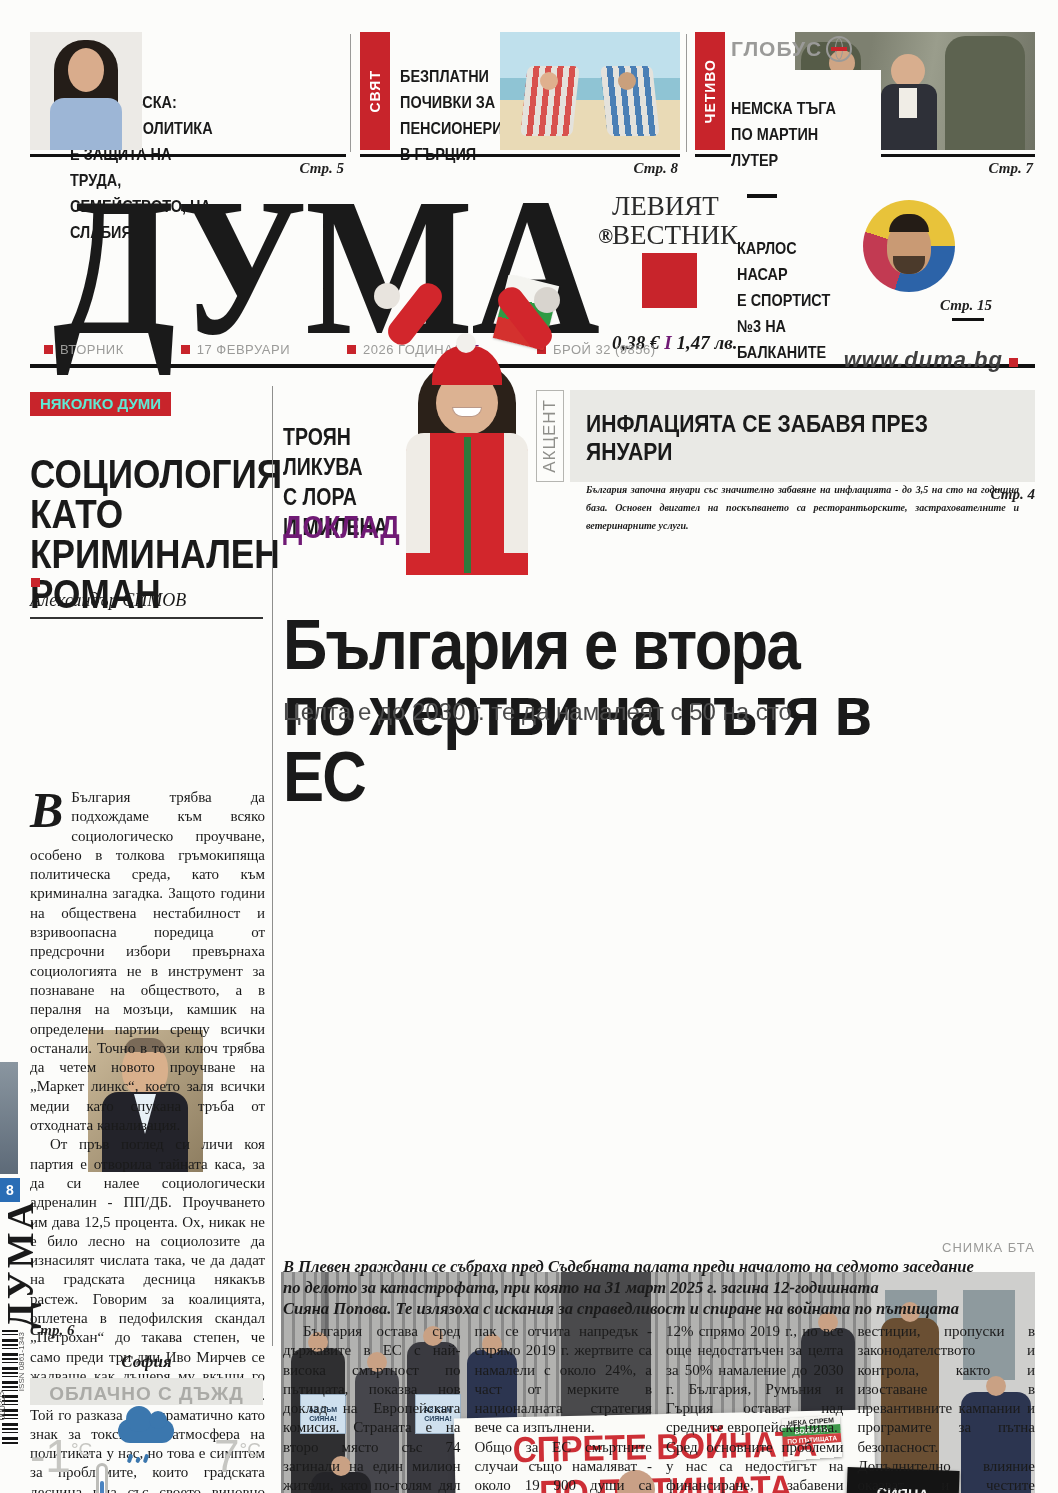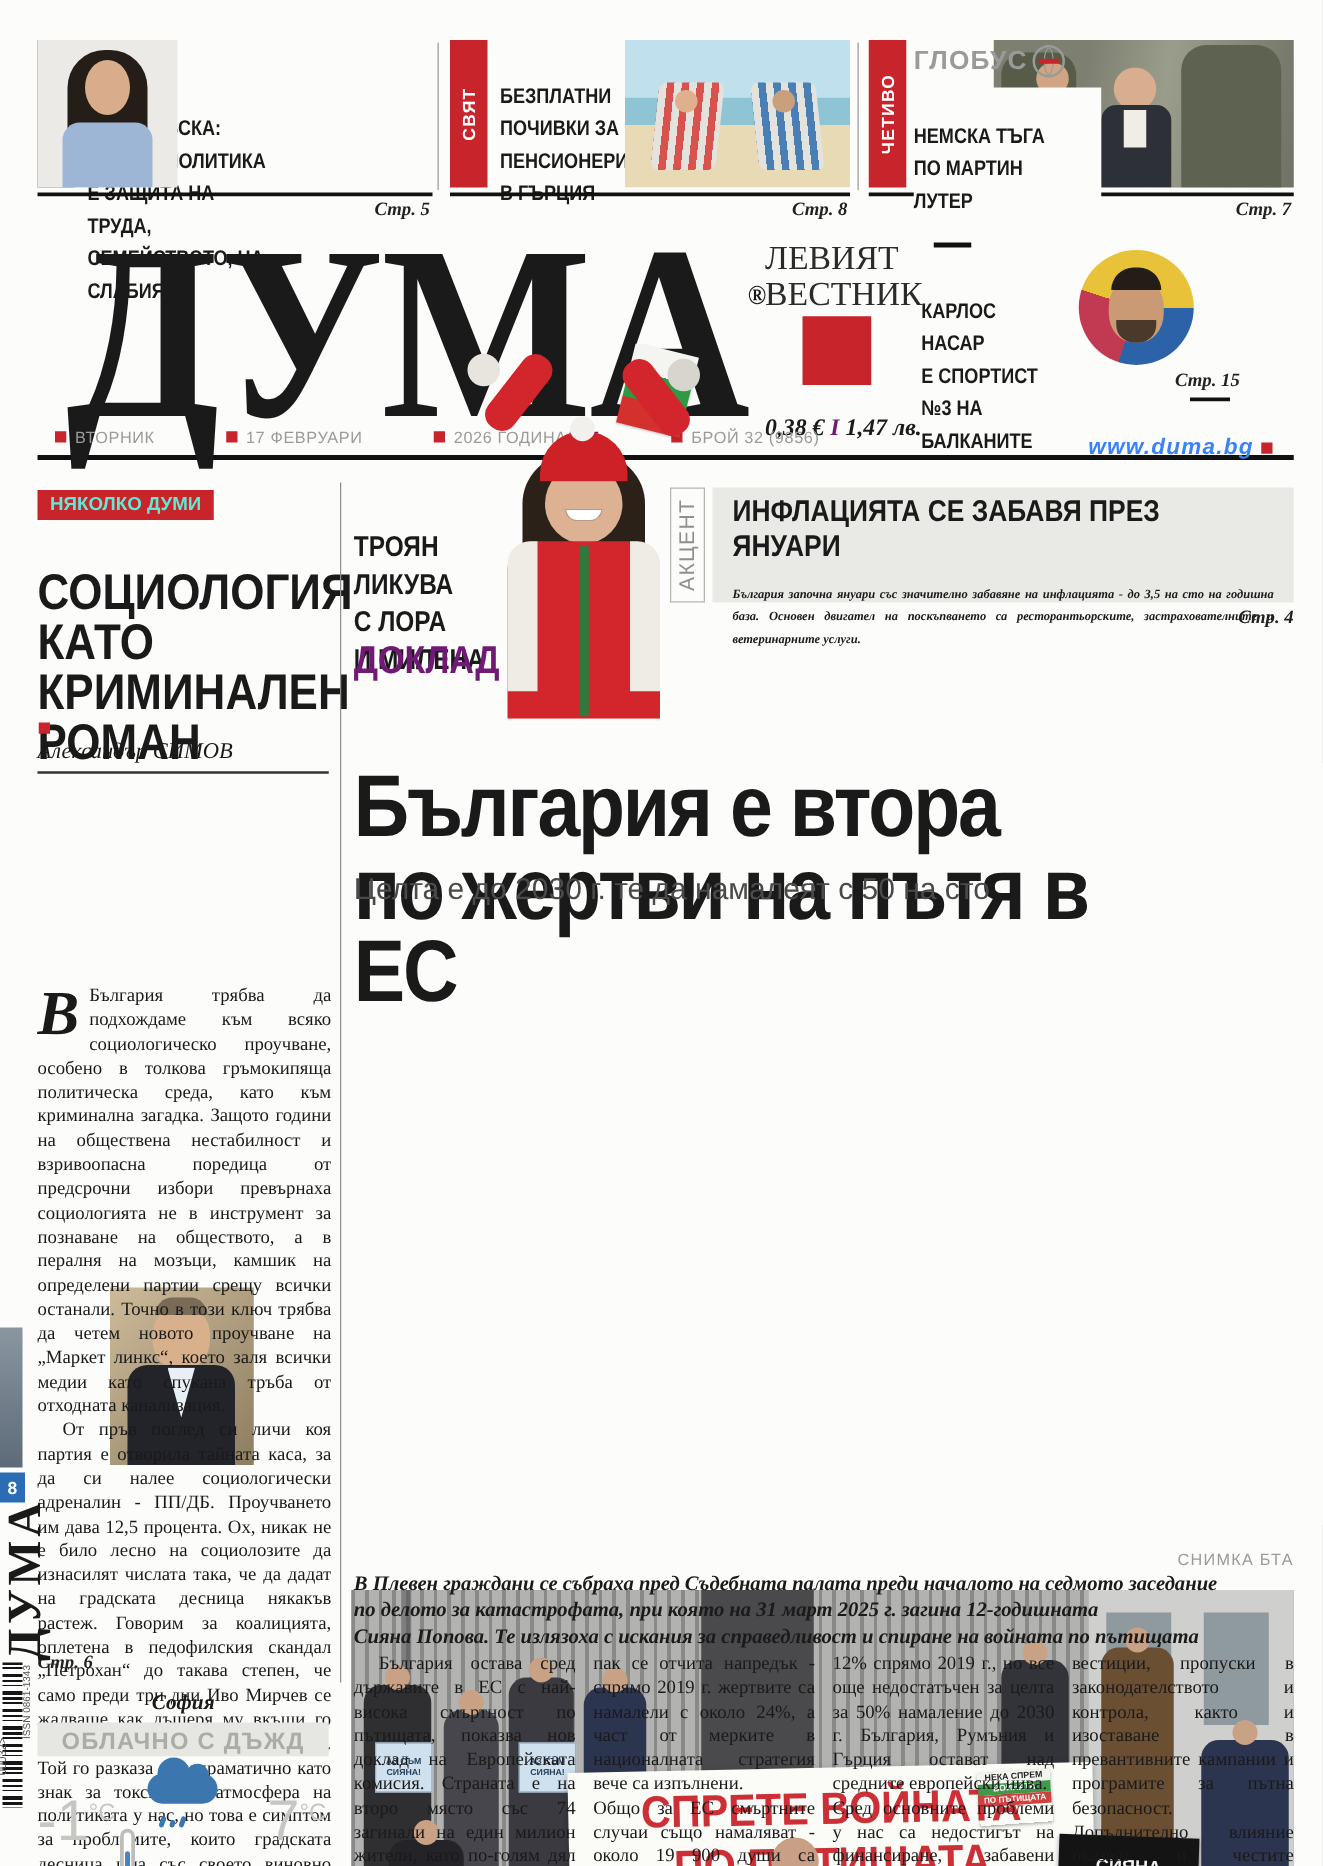--- a/index.html
+++ b/index.html
@@ -153,21 +153,21 @@
     <div class="abs" style="left:24px;top:22px;width:44px;height:52px;border-radius:45%;background:#c99a74"></div>
     <div class="abs" style="left:26px;top:14px;width:40px;height:18px;border-radius:20px 20px 0 0;background:#241c16"></div>
     <div class="abs" style="left:30px;top:56px;width:32px;height:18px;border-radius:0 0 14px 14px;background:#2c2219;opacity:.8"></div>
   </div>
   <div class="abs pref" style="left:940px;top:297px">Стр. 15</div>
   <div class="abs rule" style="left:952px;top:318px;width:32px;height:3px"></div>
 
   <div class="abs serif b i" style="left:612px;top:332px;font-size:19px">
     <span>0,38 €</span> <span class="red">Ι</span> <span>1,47 лв.</span>
   </div>
-  <div class="abs sans b i" style="right:40px;top:347px;font-size:18px;color:#3b82f6;letter-spacing:1px;z-index:2">
+  <div class="abs sans b i" style="right:40px;top:347px;font-size:22px;color:#404040;letter-spacing:1px;z-index:2">
     <span>www.duma.bg</span><span class="sq" style="margin-left:6px"></span>
   </div>
 
   <div class="abs" style="left:44px;top:342px;display:flex;gap:57px;z-index:1">
     <span class="dl-item">
         <i class="sq"></i>
         <span>ВТОРНИК</span>
       </span>
     <span class="dl-item">
         <i class="sq"></i>
@@ -257,21 +257,21 @@
   <div class="abs tz-title pre" style="left:283px;top:392px;font-size:23px;line-height:30px">
     <span class="sx" style="transform:scaleX(.85)">ТРОЯН
 ЛИКУВА
 С ЛОРА
 И МИЛЕНА</span></div>
   <div class="abs pref" style="left:455px;top:486px">Стр. 11</div>
 
   <div class="abs" style="left:536px;top:390px;width:28px;height:92px;border:1px solid #b5b5b1;display:flex;align-items:center;justify-content:center">
     <span class="vtext sans" style="font-size:17px;color:#8f8f8b;letter-spacing:1px">АКЦЕНТ</span>
     </div>
-  <div class="abs" style="left:570px;top:390px;width:465px;height:92px;background:#e9e9e5;padding:6px 16px">
+  <div class="abs" style="left:570px;top:390px;width:465px;height:92px;background:#e9e9e5;padding:20px 16px">
     <div class="sans b" style="font-size:24px"><span class="sx" style="transform:scaleX(.88)">ИНФЛАЦИЯТА СЕ ЗАБАВЯ ПРЕЗ ЯНУАРИ</span></div>
     <div class="serif b i" style="font-size:10px;line-height:18px;margin-top:15px;text-align:justify">България започна януари със значително забавяне на инфлацията - до 3,5 на сто на годишна база. Основен двигател на поскъпването са ресторантьорските, застрахователните и ветеринарните услуги.</div>
   </div>
   <div class="abs pref" style="right:23px;top:486px">Стр. 4</div>
 
   <div class="abs sans b red" style="left:283px;top:510px;font-size:31px">
     <span class="sx" style="transform:scaleX(.88)">ДОКЛАД НА ЕК:</span></div>
   <div class="abs sans b pre" style="left:283px;top:546px;font-size:70px;line-height:66px;letter-spacing:-2px">
     <span class="sx" style="transform:scaleX(.88)">България е втора
 по жертви на пътя в ЕС</span></div>

